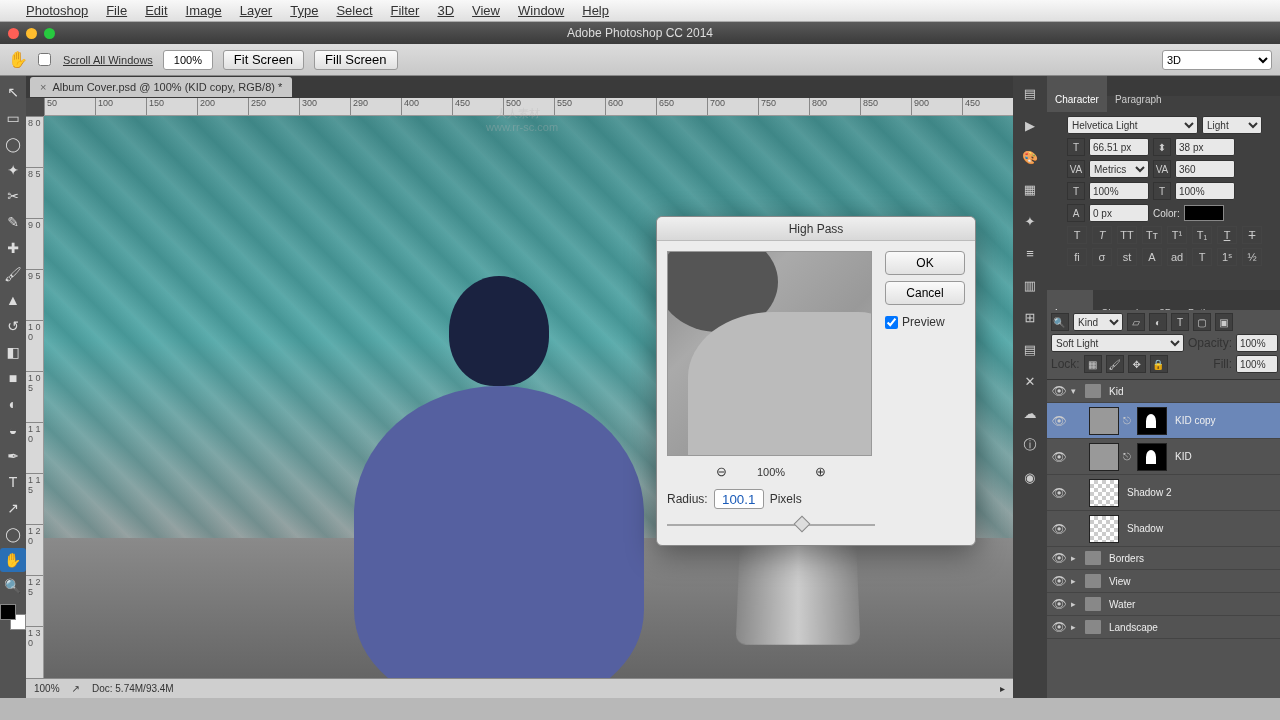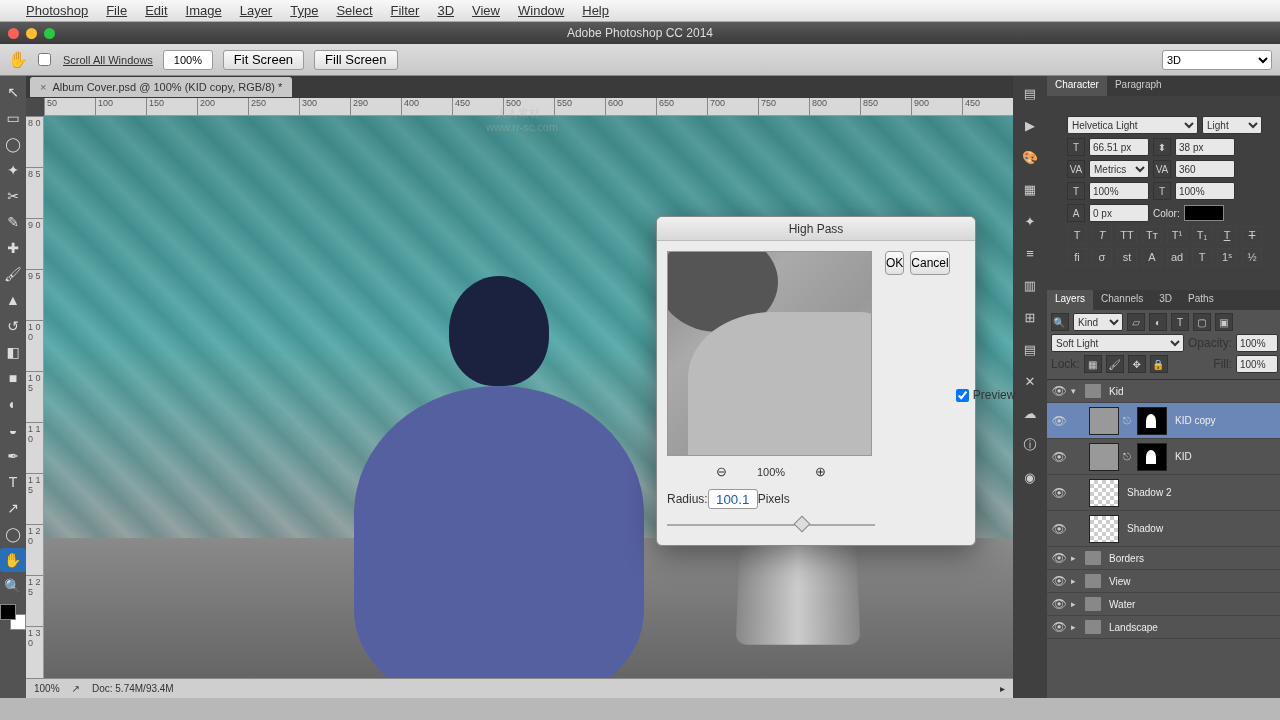--- a/index.html
+++ b/index.html
@@ -50,21 +50,21 @@
 .brim{position:absolute;top:28px;left:5px;width:140px;height:20px;background:linear-gradient(90deg,#777,#bbb,#777);border-radius:50%;}
 .money{position:absolute;top:5px;left:20px;width:110px;height:55px;background:repeating-linear-gradient(-10deg,#c8c8a8,#a8a888 6px,#c8c8a8 12px);border-radius:8px 8px 0 0;}
 
 .statusbar{height:20px;background:#cfcfcf;border-top:1px solid #888;display:flex;align-items:center;padding:0 8px;gap:12px;font-size:10px;}
 
 .right{width:280px;display:flex;}
 .iconbar{width:34px;background:#404040;display:flex;flex-direction:column;align-items:center;padding-top:6px;gap:10px;}
 .iconbar div{width:22px;height:22px;color:#ccc;display:flex;align-items:center;justify-content:center;font-size:13px;}
 .panels{flex:1;background:#535353;display:flex;flex-direction:column;}
 .ptabs{height:20px;background:#3a3a3a;display:flex;font-size:10px;}
-.ptab{padding:3px 8px;color:#ccc;cursor:pointer;}
+.ptab{padding:18px 8px;color:#ccc;cursor:pointer;}
 .ptab.active{background:#535353;color:#fff;}
 .pbody{background:#404040;padding:20px;color:#ddd;font-size:10px;}
 .prow{display:flex;gap:4px;align-items:center;margin-bottom:4px;}
 .psel{flex:1;height:18px;background:#e8e8e8;border:1px solid #333;font-size:10px;color:#333;border-radius:2px;}
 .pinp{width:60px;height:18px;background:#e8e8e8;border:1px solid #333;font-size:10px;color:#333;padding:0 3px;border-radius:2px;}
 .picon{width:18px;height:18px;background:#404040;display:flex;align-items:center;justify-content:center;color:#ccc;font-size:10px;border:1px solid #333;}
 .trow{display:flex;gap:5px;margin:4px 0;}
 .trow span{width:20px;height:18px;display:flex;align-items:center;justify-content:center;color:#ccc;font-size:11px;border:1px solid #444;}
 
 .layers{flex:1;display:flex;flex-direction:column;overflow:hidden;}
@@ -86,26 +86,26 @@
 
 .dialog{position:absolute;left:630px;top:140px;width:320px;background:#ececec;border:1px solid #888;border-radius:6px;box-shadow:0 8px 30px rgba(0,0,0,0.4);z-index:100;}
 .dtitle{height:24px;background:linear-gradient(#f0f0f0,#d8d8d8);display:flex;align-items:center;justify-content:center;font-size:12px;border-radius:6px 6px 0 0;border-bottom:1px solid #bbb;}
 .dbody{padding:10px;display:flex;gap:10px;}
 .dleft{flex:1;}
 .preview{width:205px;height:205px;background:linear-gradient(135deg,#888 0%,#aaa 30%,#999 60%,#bbb 100%);border:1px solid #999;position:relative;overflow:hidden;}
 .preview .ph{position:absolute;top:-20px;left:-10px;width:120px;height:100px;background:#555;border-radius:50%;}
 .preview .pb{position:absolute;top:60px;left:20px;right:-30px;bottom:-20px;background:#bbb;border-radius:40% 20% 0 0;}
 .zoomrow{display:flex;align-items:center;justify-content:center;gap:30px;margin-top:8px;font-size:11px;}
 .zoomrow .mag{font-size:13px;cursor:pointer;}
-.radrow{display:flex;align-items:center;margin-top:10px;font-size:12px;}
+.radrow{display:flex;align-items:center;gap:6px;margin-top:10px;font-size:12px;}
 .radrow input{width:50px;height:20px;border:1px solid #999;text-align:center;background:#fff;color:#1a5bb8;border-radius:3px;}
 .slider{height:20px;position:relative;margin-top:6px;}
 .slider .track{position:absolute;top:9px;left:0;right:0;height:2px;background:#aaa;}
 .slider .knob{position:absolute;top:3px;left:62%;width:12px;height:12px;background:#ddd;border:1px solid #888;transform:rotate(45deg);}
-.dright{width:80px;display:flex;flex-direction:row;gap:6px;}
+.dright{width:80px;display:flex;flex-direction:column;gap:6px;}
 .dbtn{height:24px;background:linear-gradient(#fafafa,#e2e2e2);border:1px solid #999;border-radius:4px;font-size:12px;}
 .dchk{display:flex;align-items:center;gap:4px;font-size:12px;margin-top:4px;}
 
 .watermark{position:absolute;color:rgba(180,180,180,0.35);font-size:11px;pointer-events:none;z-index:50;}
 </style>
 </head>
 <body>
 
 <div class="mac-menubar">
   <span class="apple"></span>

